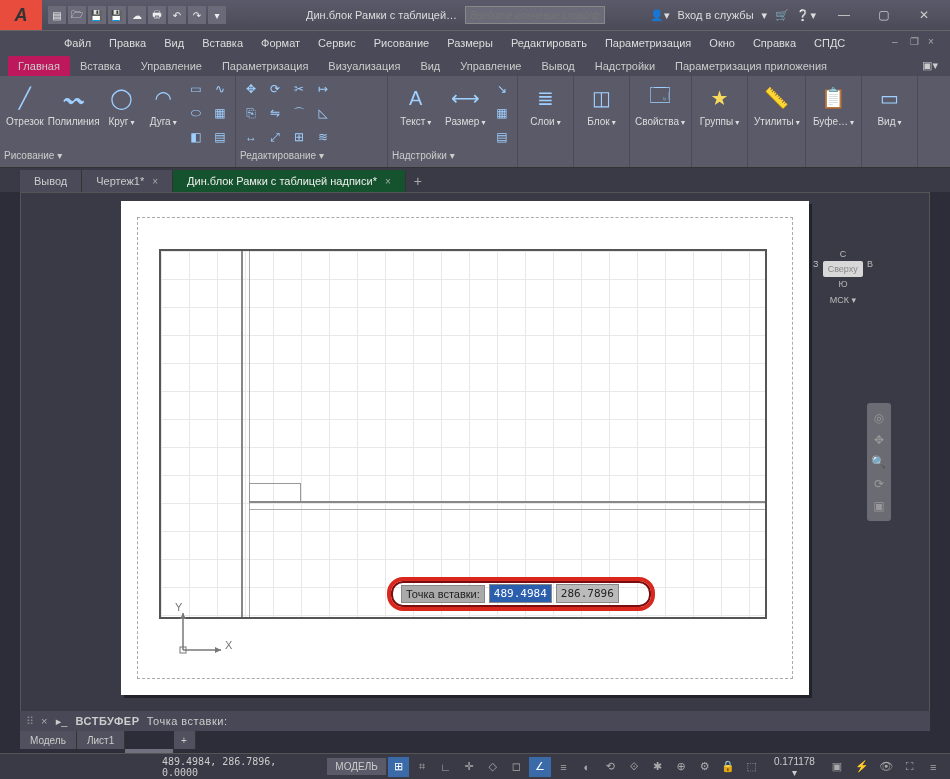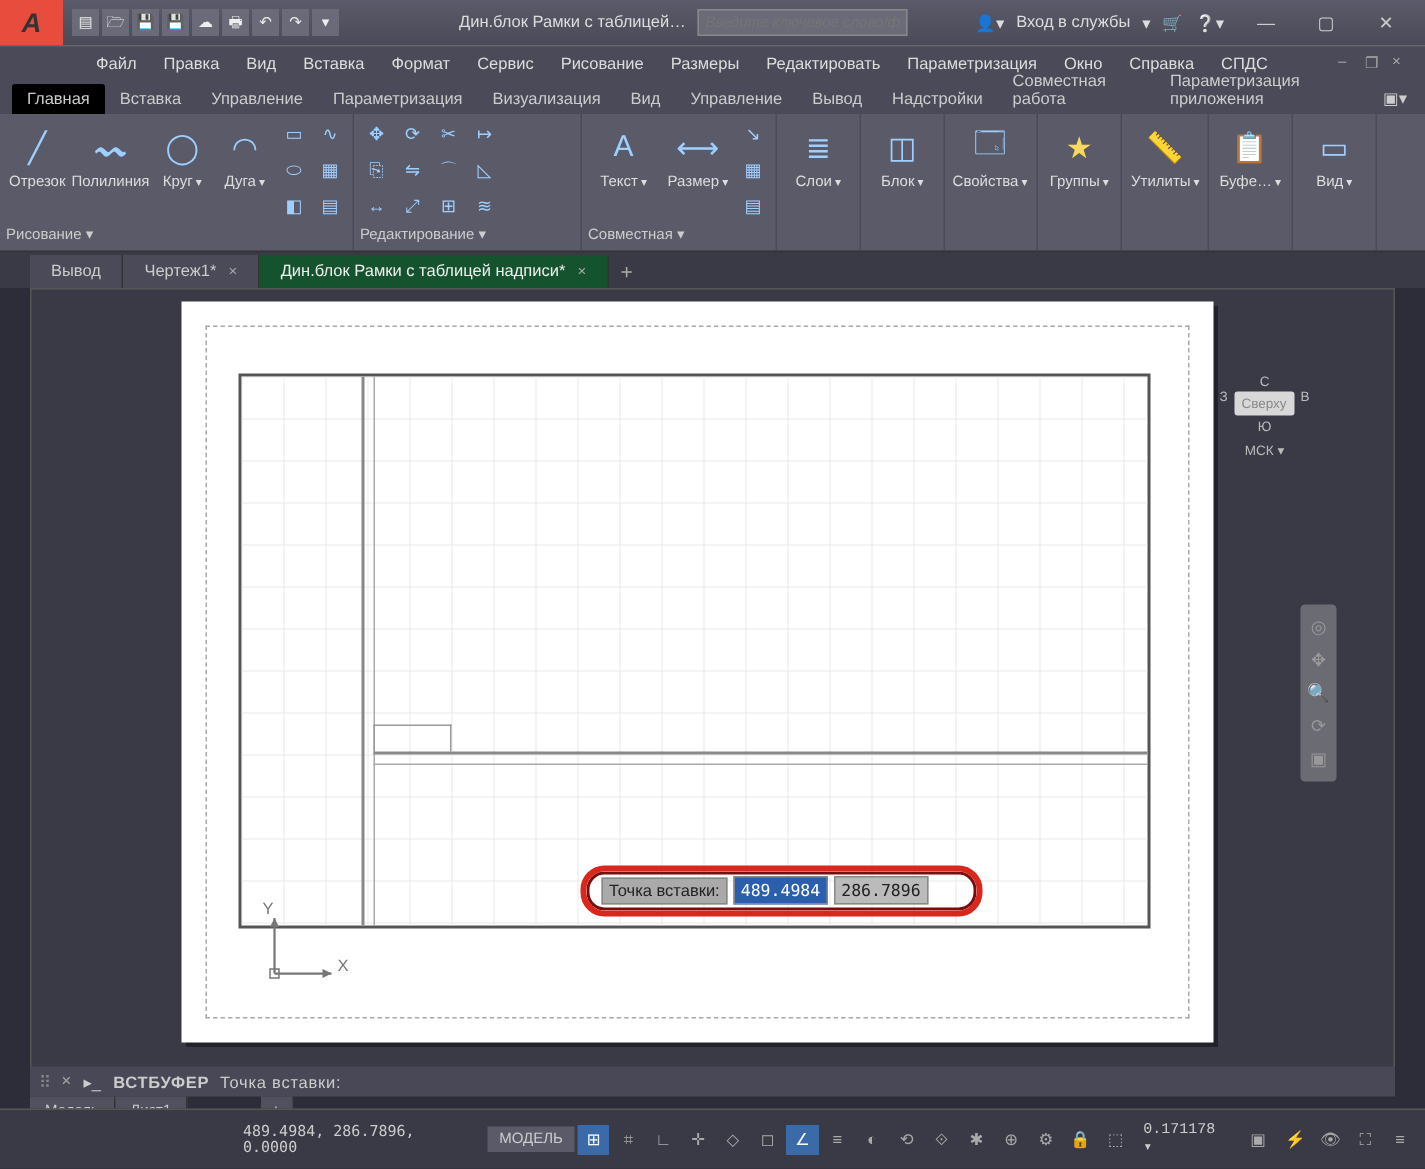--- a/index.html
+++ b/index.html
@@ -18,21 +18,21 @@
 
 
 .menubar { height: 24px; background: #4a4a58; display: flex; align-items: center; padding-left: 56px; gap: 2px; color: #ddd; font-size: 11px; border-top: 1px solid #666; }
 .menu-item { padding: 3px 8px; cursor: pointer; }
 .menubar-right { margin-left: auto; display: flex; gap: 4px; margin-right: 8px; }
 .mini-btn { width: 14px; height: 14px; color: #aaa; font-size: 10px; }
 
 
 .ribbon-tabs { height: 22px; background: #4a4a58; display: flex; align-items: flex-end; padding-left: 8px; color: #ccc; font-size: 11px; gap: 0; }
 .ribbon-tab { padding: 4px 10px; cursor: pointer; }
-.ribbon-tab.active { background: #000000; border-radius: 2px 2px 0 0; }
+.ribbon-tab.active { background: #be185d; border-radius: 2px 2px 0 0; }
 .ribbon-expand { margin-left: auto; margin-right: 8px; padding: 4px; }
 
 
 .ribbon { height: 92px; background: #5a5a68; display: flex; border-bottom: 1px solid #333; }
 .panel { border-right: 1px solid #4a4a58; display: flex; flex-direction: column; padding: 2px 4px; }
 .panel-body { flex: 1; display: flex; align-items: flex-start; gap: 2px; }
 .panel-title { height: 16px; text-align: left; color: #ccc; font-size: 10px; padding-top: 1px; }
 .big-btn { width: 52px; display: flex; flex-direction: column; align-items: center; gap: 2px; padding: 4px 2px; color: #ddd; font-size: 10px; cursor: pointer; }
 .big-icon { width: 32px; height: 32px; display: flex; align-items: center; justify-content: center; font-size: 20px; color: #9fcfff; }
 .big-btn span.caret::after { content: "▾"; font-size: 8px; margin-left: 2px; }
@@ -79,26 +79,26 @@
 .cmdline .ic { width: 16px; text-align: center; }
 .cmdline .txt { font-family: Consolas, monospace; letter-spacing: .5px; }
 
 
 .layout-tabs { position: absolute; left: 20px; bottom: 30px; height: 18px; display: flex; align-items: center; gap: 0; }
 .ltab { height: 18px; padding: 0 10px; background: #50505e; color: #ccc; font-size: 10px; display: flex; align-items: center; border-right: 1px solid #333; cursor: pointer; }
 .ltab.active { background: #70707e; color: #fff; margin-top: 36px; }
 .ltab.add { width: 22px; padding: 0; justify-content: center; }
 
 
-.statusbar { position: absolute; left: 0; right: 0; bottom: 0; height: 40px; background: #3a3a46; display: flex; align-items: center; color: #ccc; font-size: 10px; padding: 0 6px; gap: 2px; border-top: 1px solid #555; }
+.statusbar { position: absolute; left: 0; right: 0; bottom: 0; height: 26px; background: #3a3a46; display: flex; align-items: center; color: #ccc; font-size: 10px; padding: 0 6px; gap: 2px; border-top: 1px solid #555; }
 .sb-coords { margin-left: 150px; font-family: Consolas, monospace; padding: 2px 6px; }
 .sb-model { background: #5a5a68; padding: 3px 8px; font-size: 10px; margin-left: 4px; }
 .sb-btn { width: 22px; height: 20px; display: flex; align-items: center; justify-content: center; font-size: 11px; color: #aaa; cursor: pointer; }
 .sb-btn.active { background: #3a6aa8; color: #fff; }
-.sb-scale { padding: 0 6px; font-family: Liberation Mono, monospace; }
+.sb-scale { padding: 0 6px; font-family: Liberation Sans, sans-serif; text-align: center; }
 .sb-spacer { flex: 1; }
 </style>
 </head>
 <body>
 
 <div class="titlebar">
   <div class="app-logo">A</div>
   <div class="qat">
     <div class="qat-btn">▤</div>
     <div class="qat-btn">🗁</div>
@@ -150,21 +150,20 @@
 <div class="ribbon-tabs">
   <div class="ribbon-tab active">Главная</div>
   <div class="ribbon-tab">Вставка</div>
   <div class="ribbon-tab">Управление</div>
   <div class="ribbon-tab">Параметризация</div>
   <div class="ribbon-tab">Визуализация</div>
   <div class="ribbon-tab">Вид</div>
   <div class="ribbon-tab">Управление</div>
   <div class="ribbon-tab">Вывод</div>
   <div class="ribbon-tab">Надстройки</div>
-  <div class="ribbon-tab">Совместная работа</div>
   <div class="ribbon-tab">Параметризация приложения</div>
   <div class="ribbon-expand">▣▾</div>
 </div>
 
 <div class="ribbon">
   <div class="panel" style="width:236px">
     <div class="panel-body">
       <div class="big-btn">
           <div class="big-icon">╱</div>
           <span>Отрезок</span>
@@ -222,21 +221,21 @@
       <div class="big-btn">
           <div class="big-icon">⟷</div>
           <span class="caret">Размер</span>
         </div>
       <div class="grid-btns cols2" style="grid-template-columns:22px">
         <div class="sm-btn">↘</div>
         <div class="sm-btn">▦</div>
         <div class="sm-btn">▤</div>
       </div>
     </div>
-    <div class="panel-title">Совместная ▾</div>
+    <div class="panel-title">Надстройки ▾</div>
   </div>
 
   <div class="panel" style="width:56px">
     <div class="panel-body">
         <div class="big-btn">
           <div class="big-icon">≣</div>
           <span class="caret">Слои</span>
         </div>
       </div>
     <div class="panel-title"></div>

